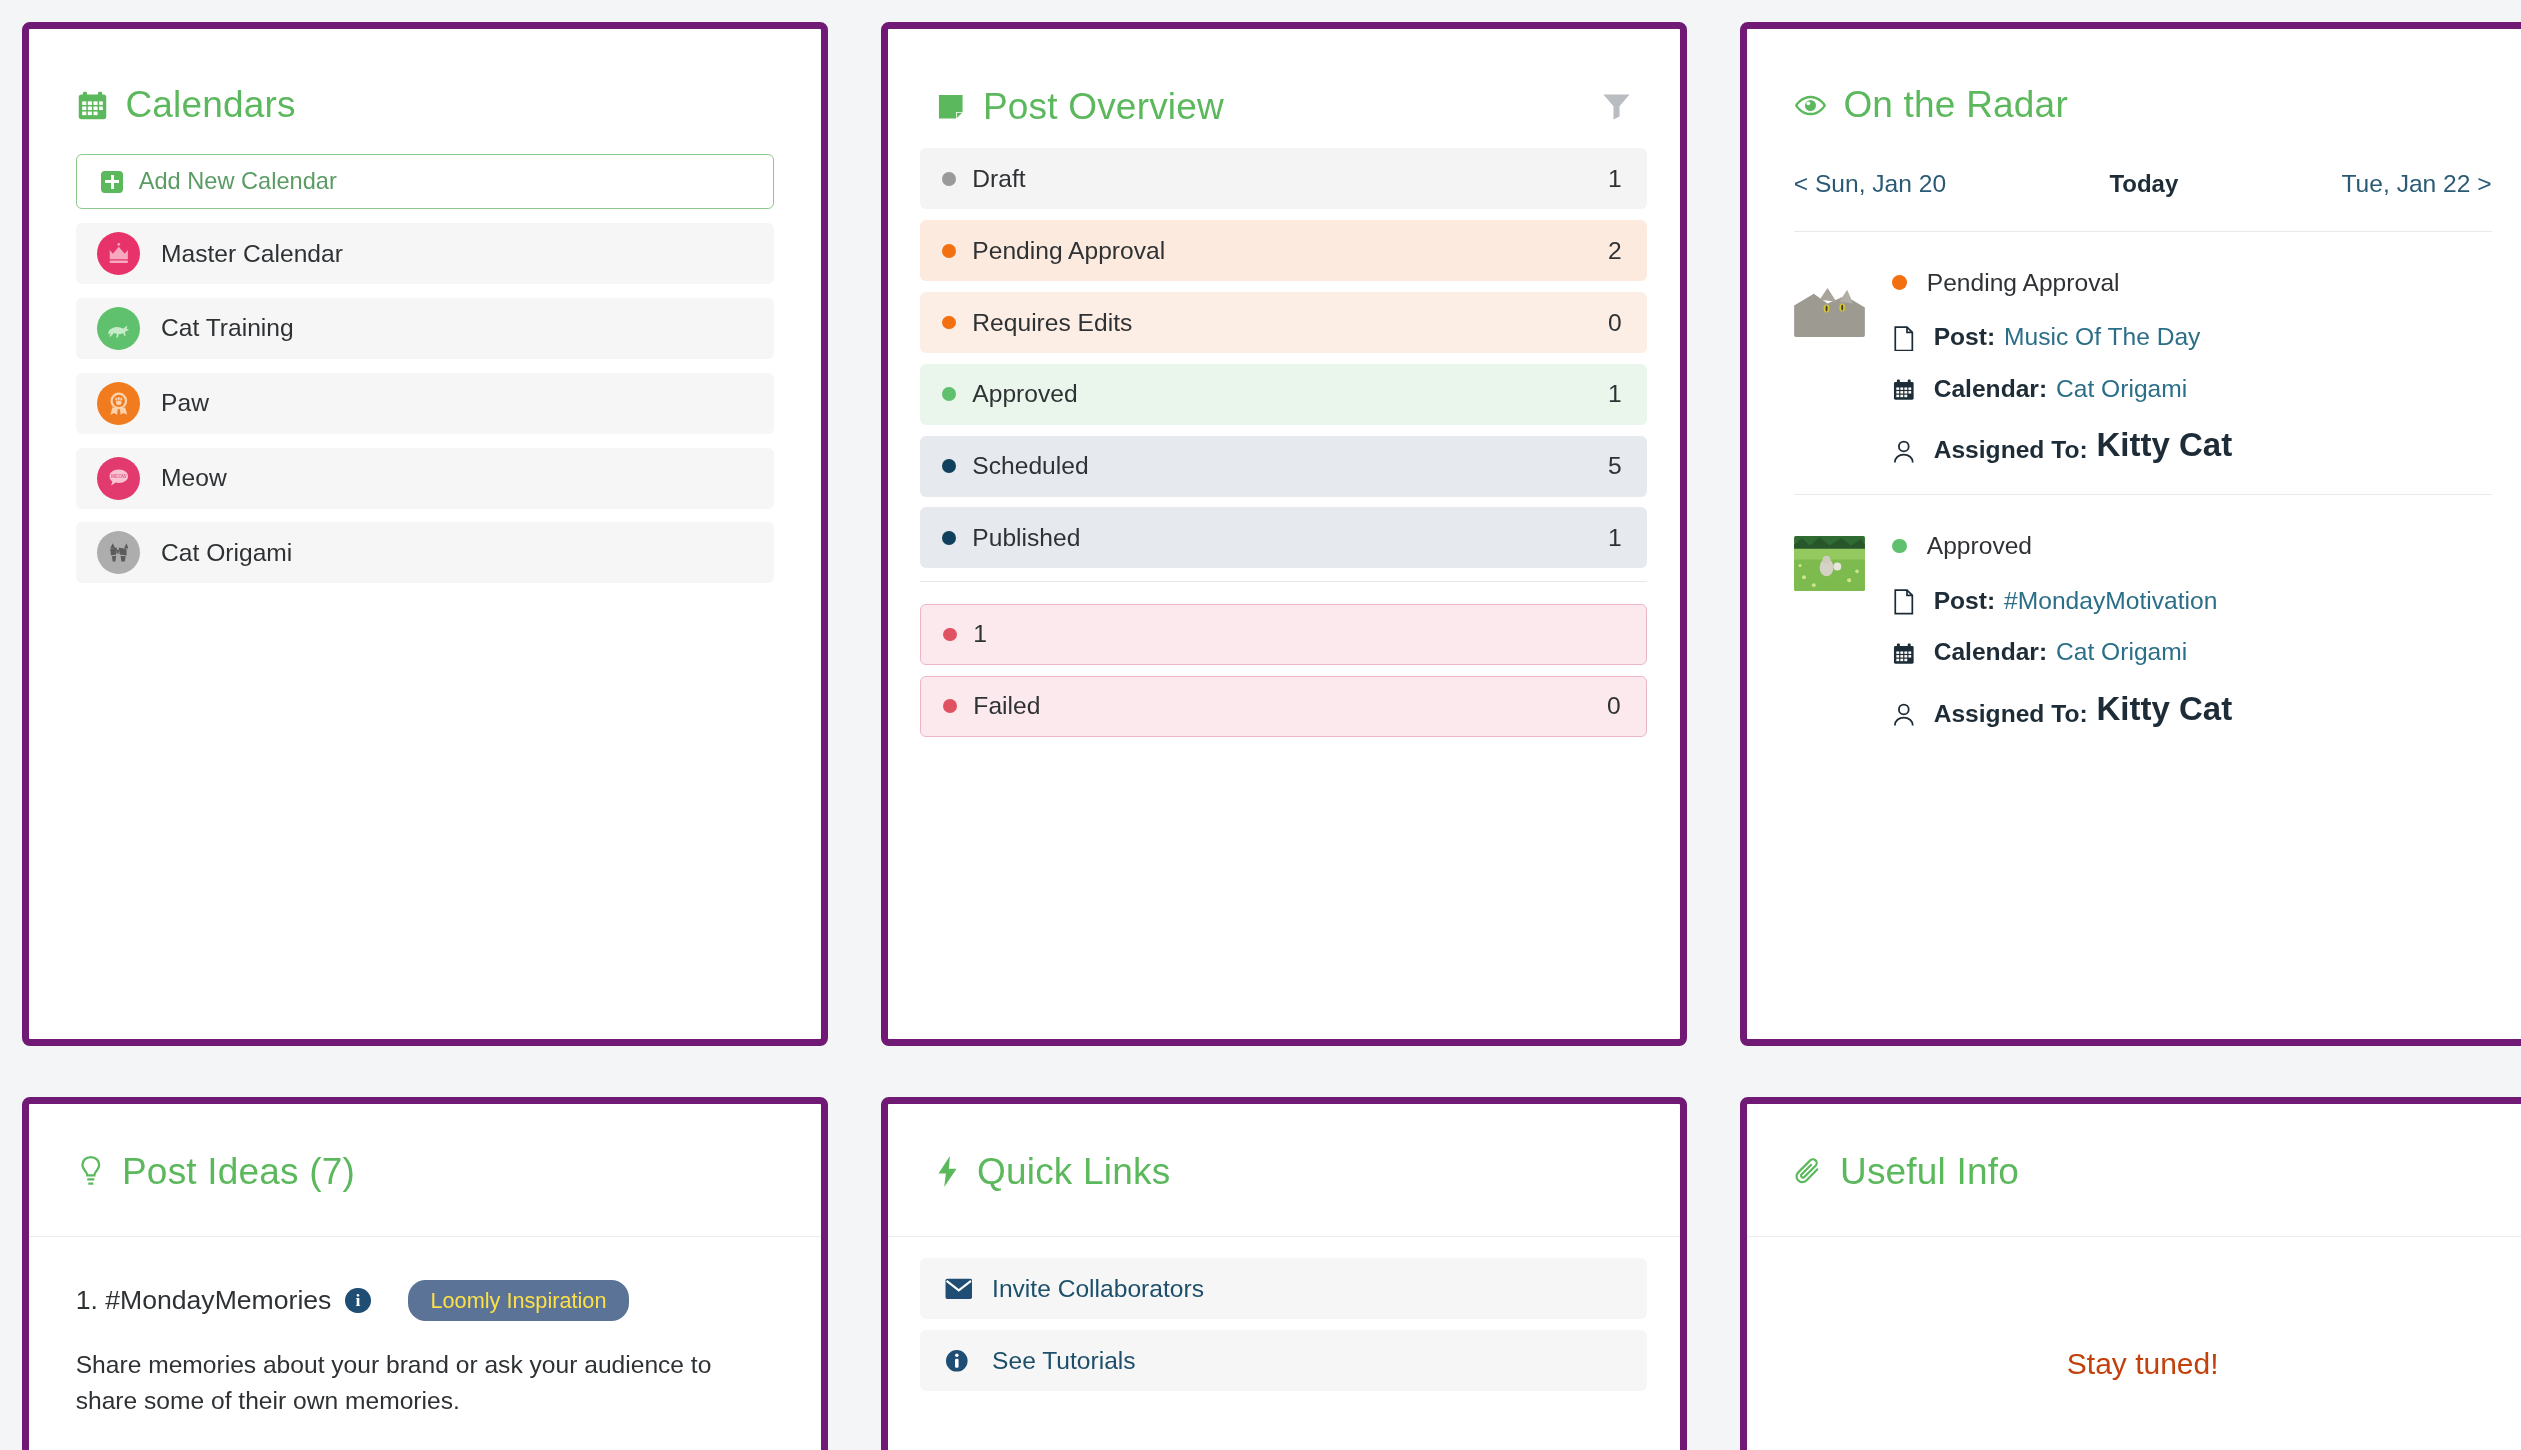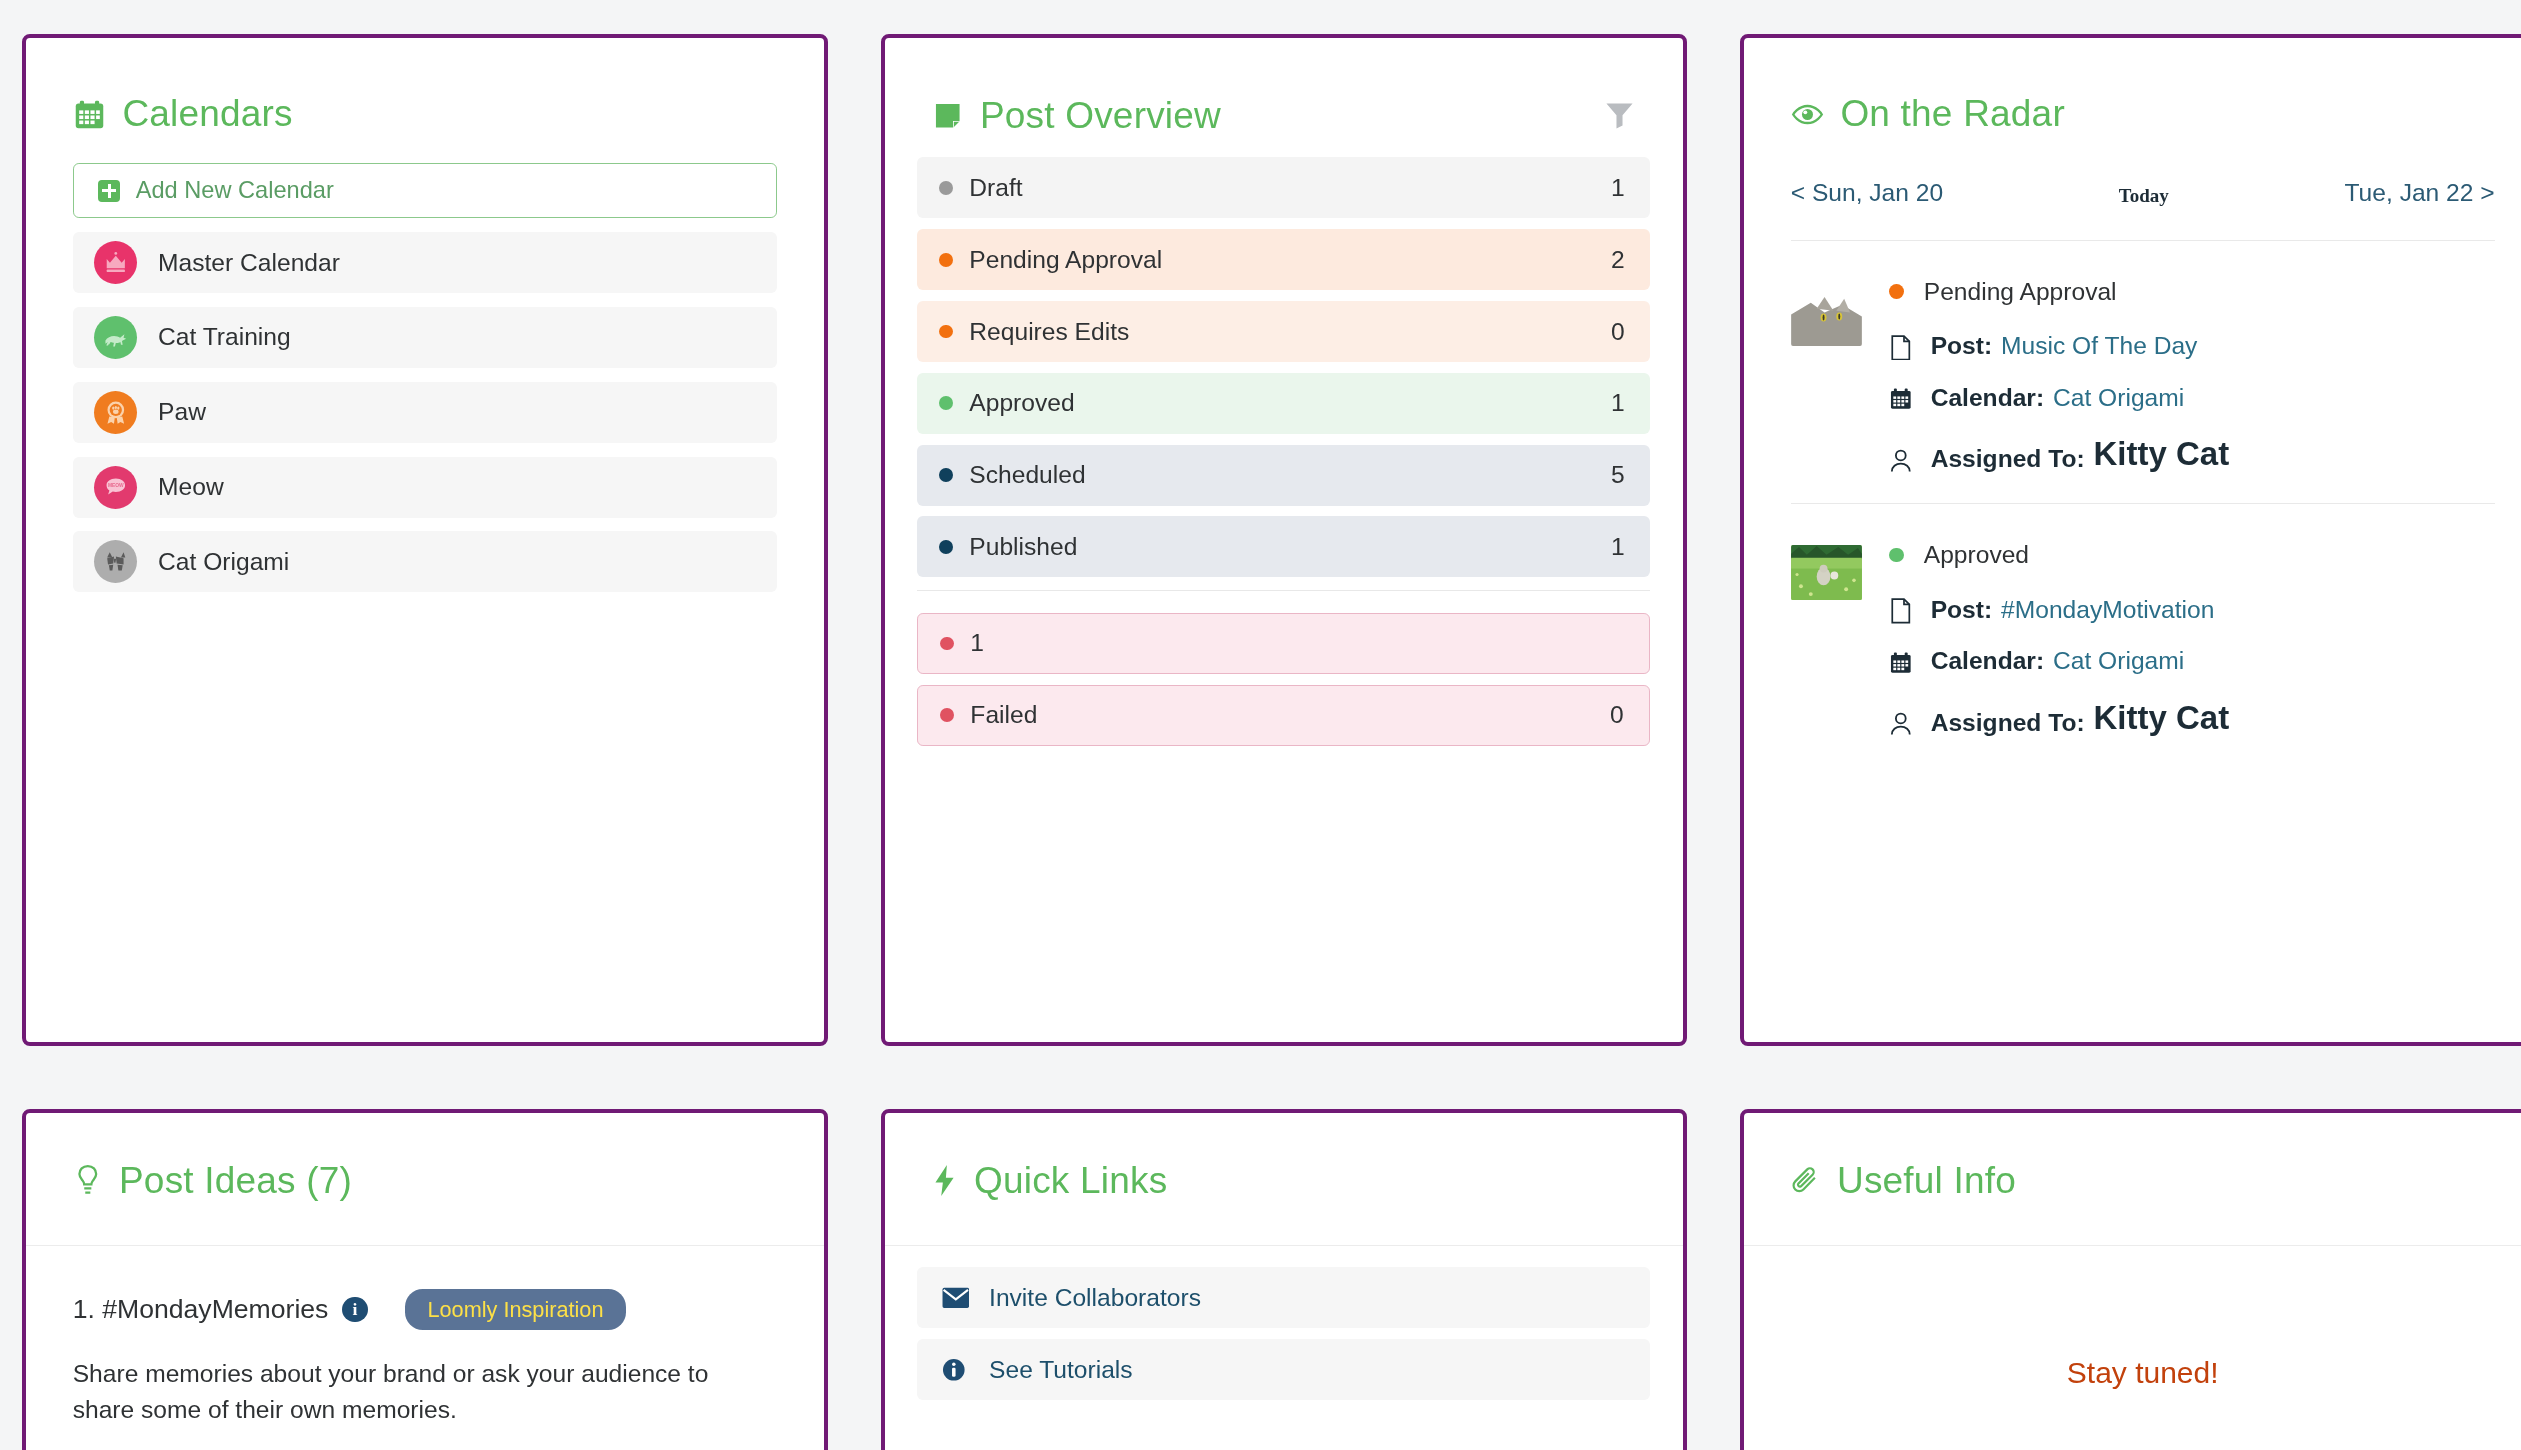--- a/index.html
+++ b/index.html
@@ -12,25 +12,24 @@
   .grid {
     display: grid;
     grid-template-columns: 806px 806px 806px;
     grid-template-rows: 1024px auto;
     column-gap: 53px;
     row-gap: 51px;
     padding: 21.7px 21.7px 0 21.7px;
   }
   .card {
     background: #ffffff;
-    border: 4px solid #701a75;
+    border: 7px solid #701a75;
     border-radius: 7.9px;
     overflow: hidden;
     position: relative;
-    margin-top: 12px;
   }
   .card-head {
     display: flex;
     align-items: center;
     padding: 47px 47px 0 47px;
     min-height: 106px;
   }
   .card-head.bordered {
     border-bottom: 1px solid #ececec;
     padding-bottom: 43px;
@@ -96,21 +95,21 @@
   .po-sep { height: 1px; background: #e8e8e8; margin: 12.8px 0 21.7px 0; }
 
   
   .radar-body { padding: 0 47px; }
   .radar-nav {
     display: flex; align-items: flex-end; justify-content: space-between;
     padding: 35px 0 33px 0;
     border-bottom: 1px solid #e9e9e9;
   }
   .radar-nav a { color: #2b5a74; font-size: 24.6px; text-decoration: none; }
-  .radar-nav .today { color: #1d2c36; font-size: 19px; font-weight: bold; font-family: Liberation Serif, serif; }
+  .radar-nav .today { color: #1d2c36; font-size: 24px; font-weight: bold; }
   .radar-item { display: flex; padding: 37px 0 29.6px 0; }
   .radar-item + .radar-item { border-top: 1px solid #e9e9e9; }
   .radar-thumb {
     width: 71px; height: 55px; flex: 0 0 auto; margin-right: 27.6px; margin-top: 13.8px;
     border-radius: 2px; overflow: hidden; position: relative;
   }
   .radar-info { flex: 1; }
   .radar-status { display: flex; align-items: center; margin-bottom: 26.6px; }
   .radar-status .po-dot { width: 14.8px; height: 14.8px; margin-right: 19.7px; }
   .radar-status span { font-size: 24.6px; color: #2f3234; }

